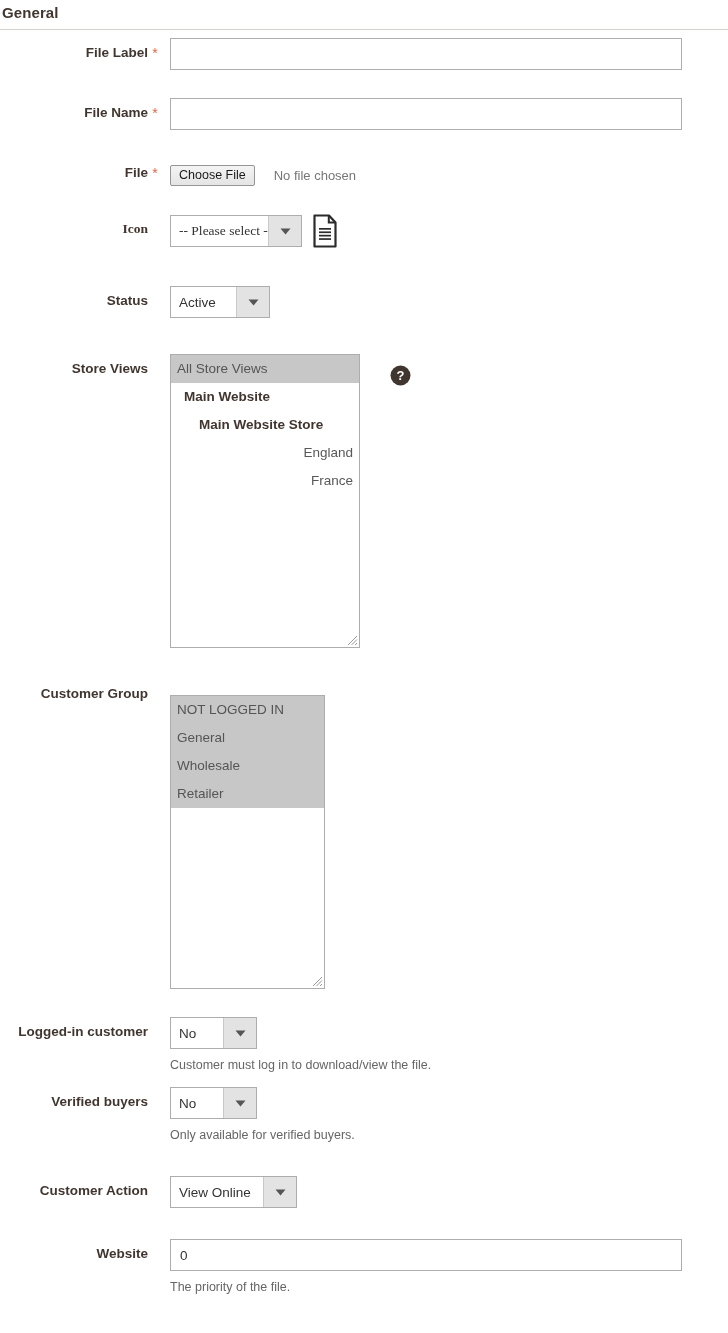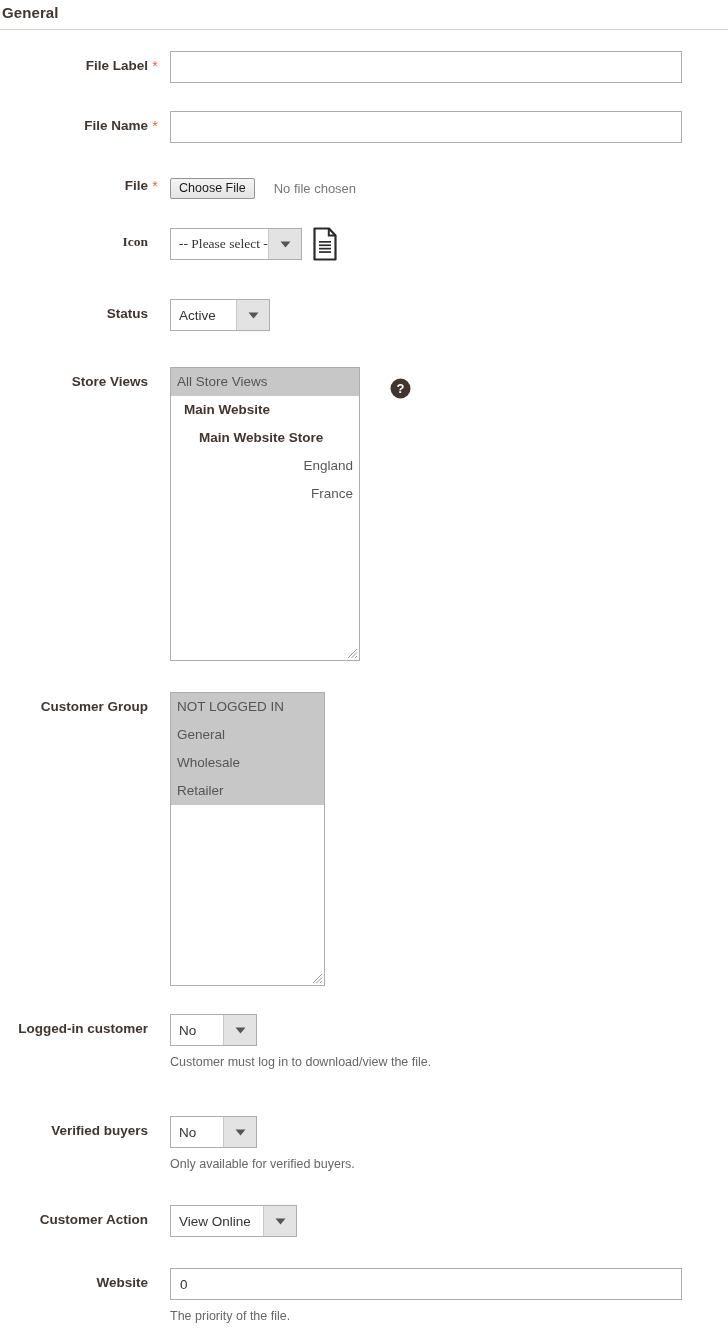--- a/index.html
+++ b/index.html
@@ -164,21 +164,21 @@
 
   
   .listbox {
     border: 1px solid #adadad;
     background: #ffffff;
     position: relative;
     overflow: hidden;
     font-size: 13.5px;
   }
   .listbox.store-views { width: 190px; height: 294px; }
-  .listbox.cust-group  { width: 155px; height: 294px; }
+  .listbox.cust-group  { width: 155px; height: 294px; margin-top: 16px; }
   .lb-option {
     height: 28px;
     line-height: 28px;
     color: #585858;
     padding: 0 6px;
     white-space: nowrap;
     overflow: hidden;
     text-overflow: ellipsis;
   }
   .lb-option.selected {
@@ -229,29 +229,29 @@
   
   .field-note {
     font-size: 12.5px;
     color: #666666;
     line-height: 16px;
     padding-top: 8px;
     white-space: nowrap;
   }
 
   
-  .sp-file-label   { margin-top: 13px; }
+  .sp-file-label   { margin-top: 0; }
   .sp-file-name    { margin-top: 28px; }
   .sp-file         { margin-top: 28px; }
   .sp-icon         { margin-top: 24px; font-family: Liberation Serif, serif; }
   .sp-status       { margin-top: 38px; }
   .sp-storeviews   { margin-top: 36px; }
   .sp-custgroup    { margin-top: 31px; }
   .sp-loggedin     { margin-top: 28px; }
-  .sp-verified     { margin-top: 46px; }
+  .sp-verified     { margin-top: 14px; }
   .sp-custaction   { margin-top: 33px; }
   .sp-priority     { margin-top: 31px; }
 </style>
 </head>
 <body>
 
 <div class="section-head">
   <div class="section-title">General</div>
   <div class="section-divider"></div>
 </div>

